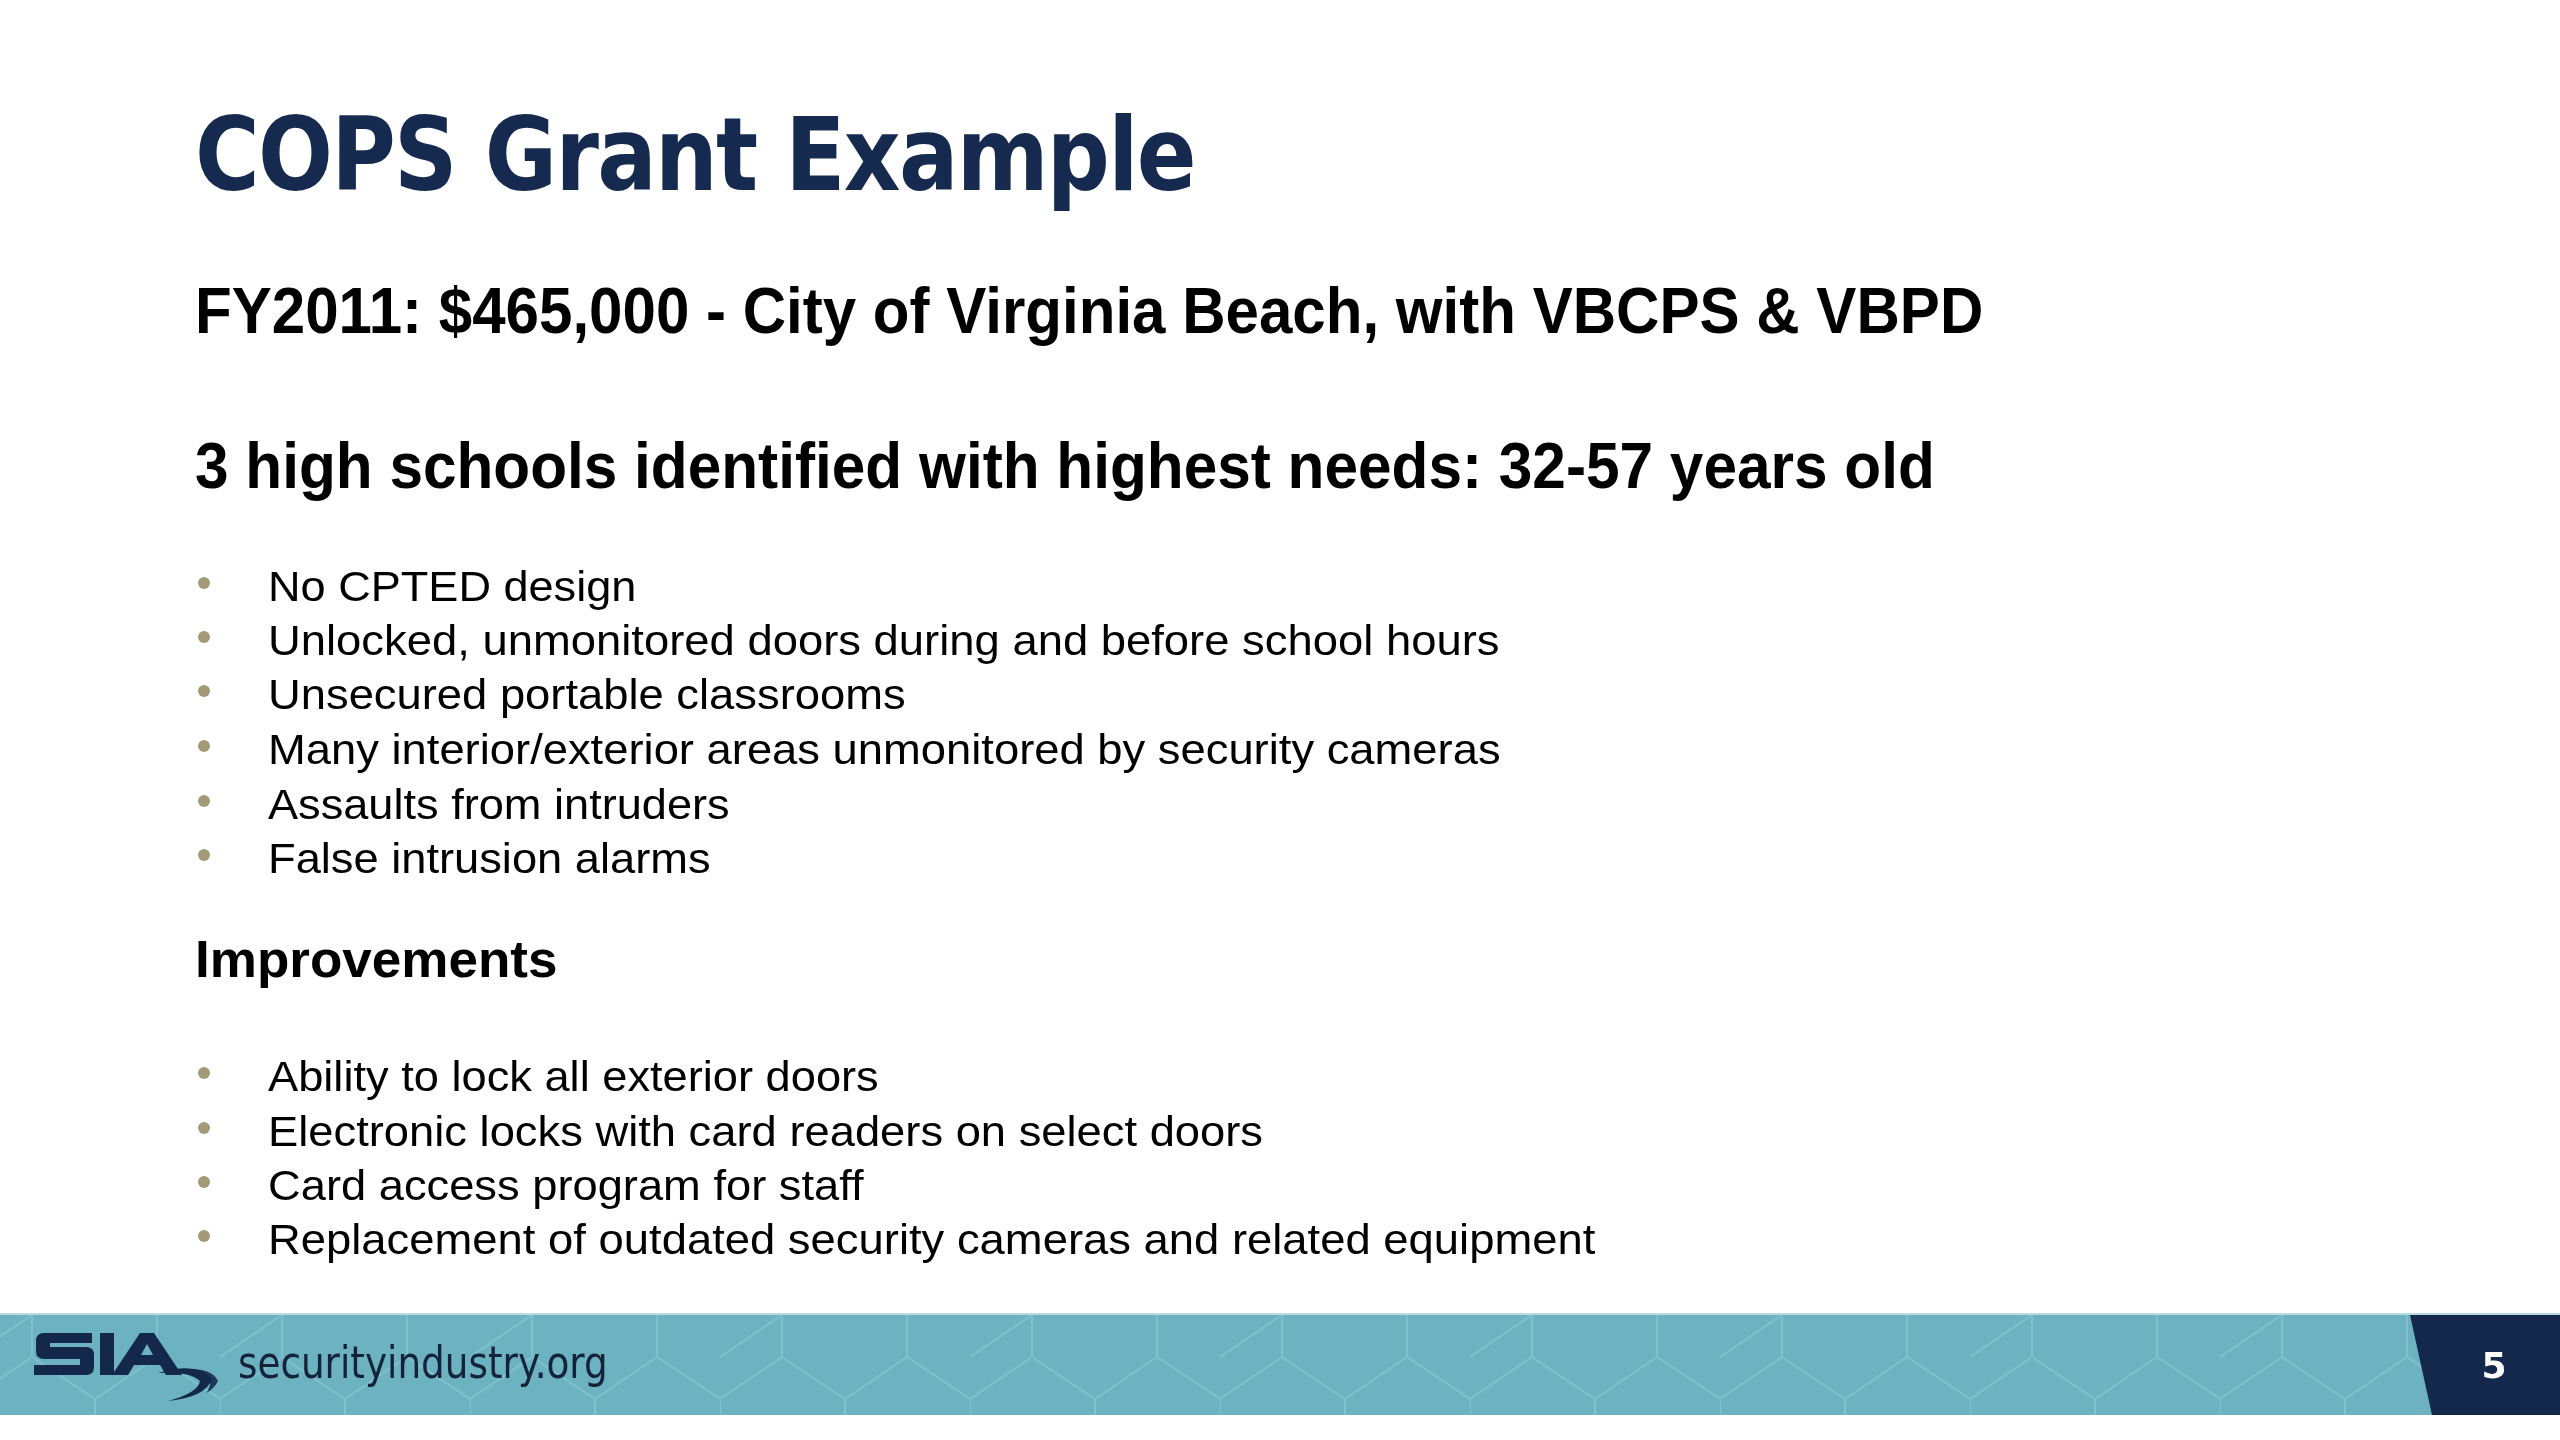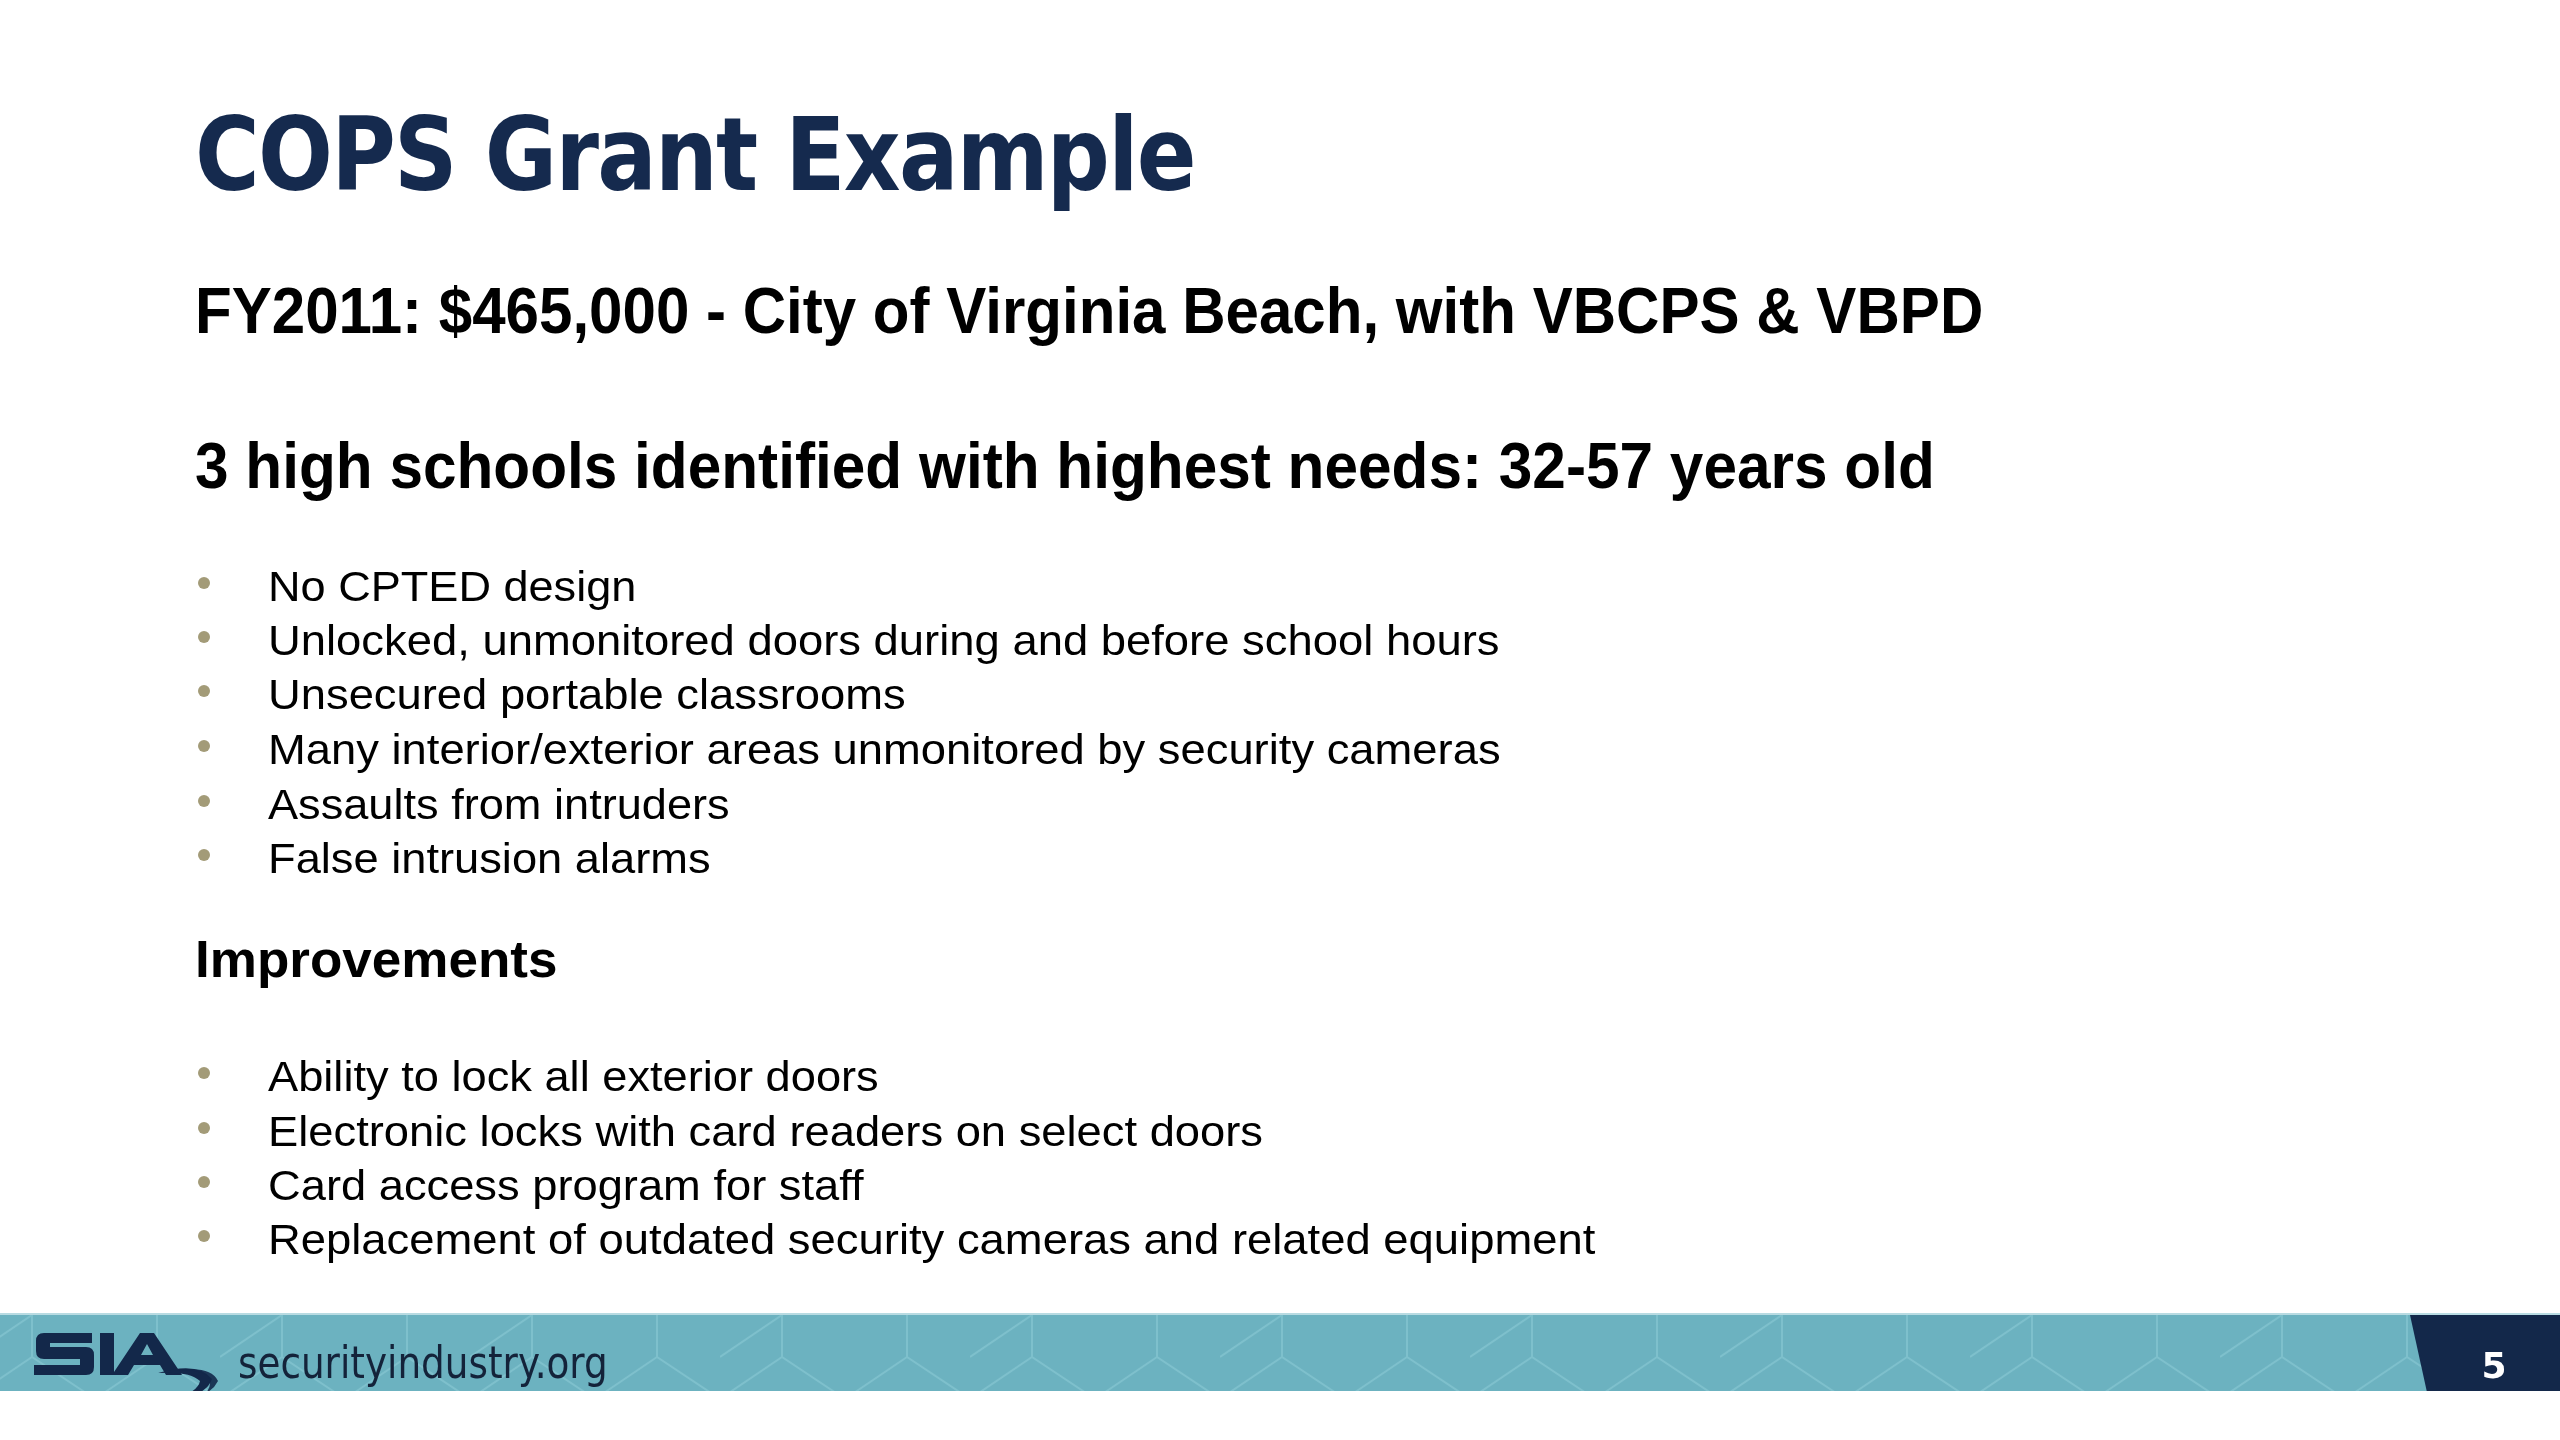--- a/index.html
+++ b/index.html
@@ -9,21 +9,21 @@
   .title { left:195px; top:104px; font-size:102px; font-weight:bold; color:#152a4e;
            font-family:"DejaVu Sans", sans-serif; letter-spacing:-2px; line-height:1; }
   .sub { font-weight:bold; color:#000; line-height:1; }
   .sub1 { left:195px; top:279px; font-size:64px; }
   .sub2 { left:195px; top:434px; font-size:64px; }
   .section { left:195px; top:933px; font-size:52px; font-weight:bold; color:#000; line-height:1; }
   .blist { position:absolute; left:0; top:0; margin:0; padding:0; list-style:none; }
   .bitem { position:absolute; left:0; height:54px; }
   .bdot { position:absolute; left:198px; width:12px; height:12px; border-radius:50%; background:#a39b78; }
   .btext { position:absolute; left:268px; font-size:43px; color:#000; line-height:1; white-space:nowrap; transform-origin:0 0; }
-  .footer { position:absolute; left:0; top:1315px; width:2560px; height:76px; background:#6cb2c0; overflow:hidden; }
+  .footer { position:absolute; left:0; top:1315px; width:2560px; height:100px; background:#6cb2c0; overflow:hidden; }
   .footer-pattern { position:absolute; left:0; top:0; width:2560px; height:100px; }
   .footer-edge-top { position:absolute; left:0; top:1313px; width:2560px; height:2px; background:#b8dbe2; }
   .pagepanel { position:absolute; left:2410px; top:0; width:150px; height:100px; background:#13284a;
                clip-path: polygon(0 0, 100% 0, 100% 100%, 22px 100%); }
   .pagenum { position:absolute; left:2410px; top:0; width:150px; height:100px; display:flex;
              align-items:center; justify-content:center; padding-left:18px; box-sizing:border-box;
              color:#ffffff; font-weight:bold; font-size:36px; font-family:"DejaVu Sans", sans-serif; }
   .logo { position:absolute; left:30px; top:12px; width:200px; height:80px; }
   .site { position:absolute; left:238px; top:23px; font-size:45px; color:#14233a;
           font-family:"DejaVu Sans", sans-serif; transform-origin:0 0; white-space:nowrap; line-height:1.1; }

